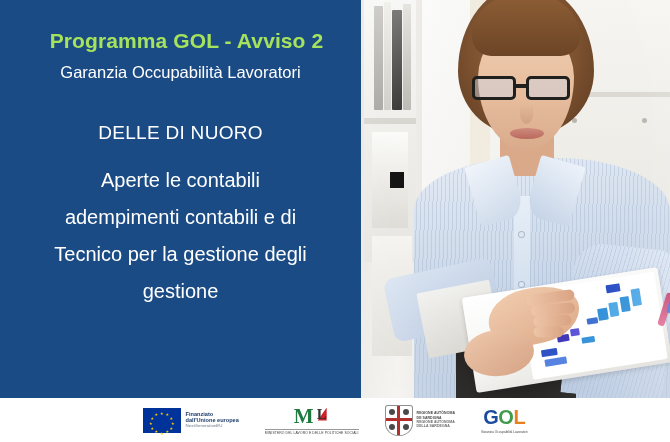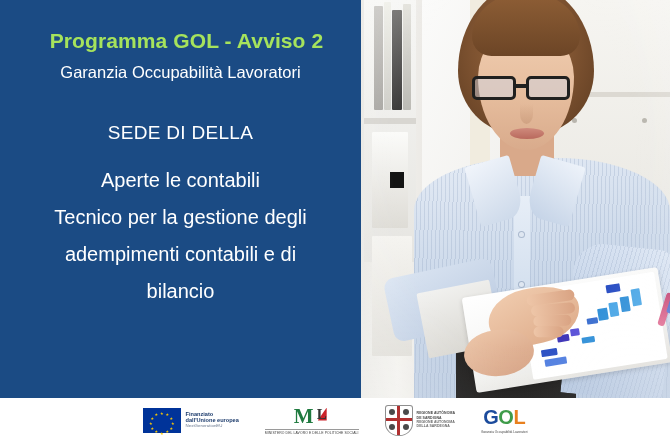--- a/index.html
+++ b/index.html
@@ -292,27 +292,27 @@
     <div class="photo-vig"></div>
   </div>
 
   <div class="blue-panel">
 
     <div class="title-block">
       <div class="title-main">Programma GOL  - Avviso  2</div>
       <div class="title-sub">Garanzia Occupabilità Lavoratori</div>
     </div>
 
-    <div class="sede">SEDE DI DELLA</div>
+    <div class="sede">DELLE DI NUORO</div>
 
     <div class="body-text">
       <div>Aperte le contabili</div>
+      <div>adempimenti contabili e di</div>
       <div>Tecnico per la gestione degli</div>
-      <div>adempimenti contabili e di</div>
-      <div>bilancio</div>
+      <div>gestione</div>
     </div>
 
   </div>
 
   <div class="footer">
 
     <div class="logo eu">
       <div class="eu-flag">
         <div class="eu-star" style="left:17.5px;top:4px;">★</div>
         <div class="eu-star" style="left:23px;top:5.4px;">★</div>

